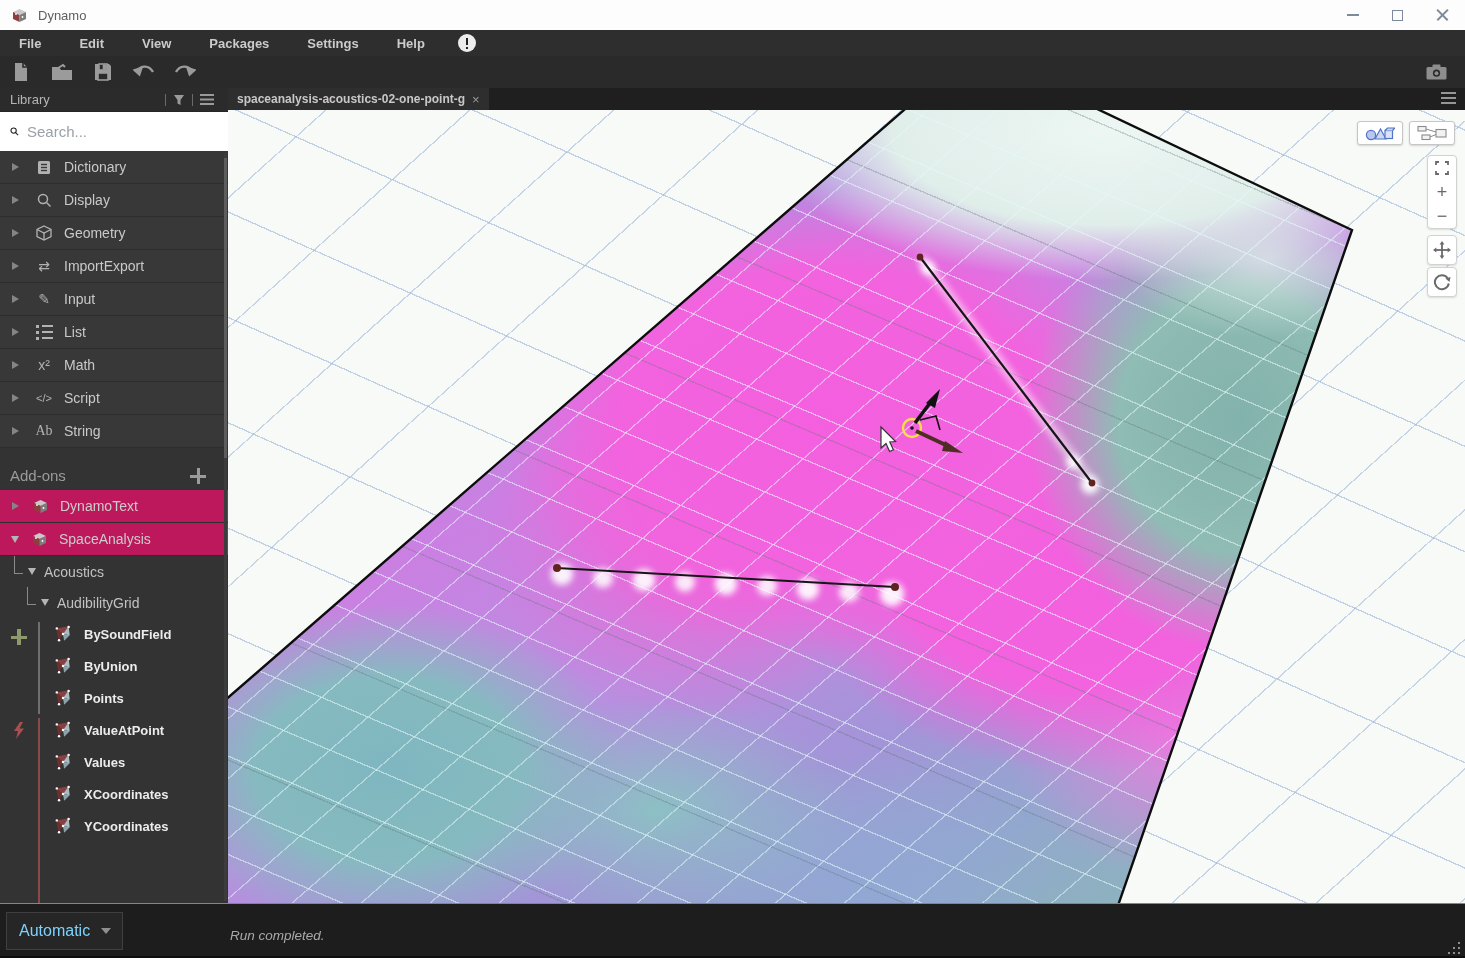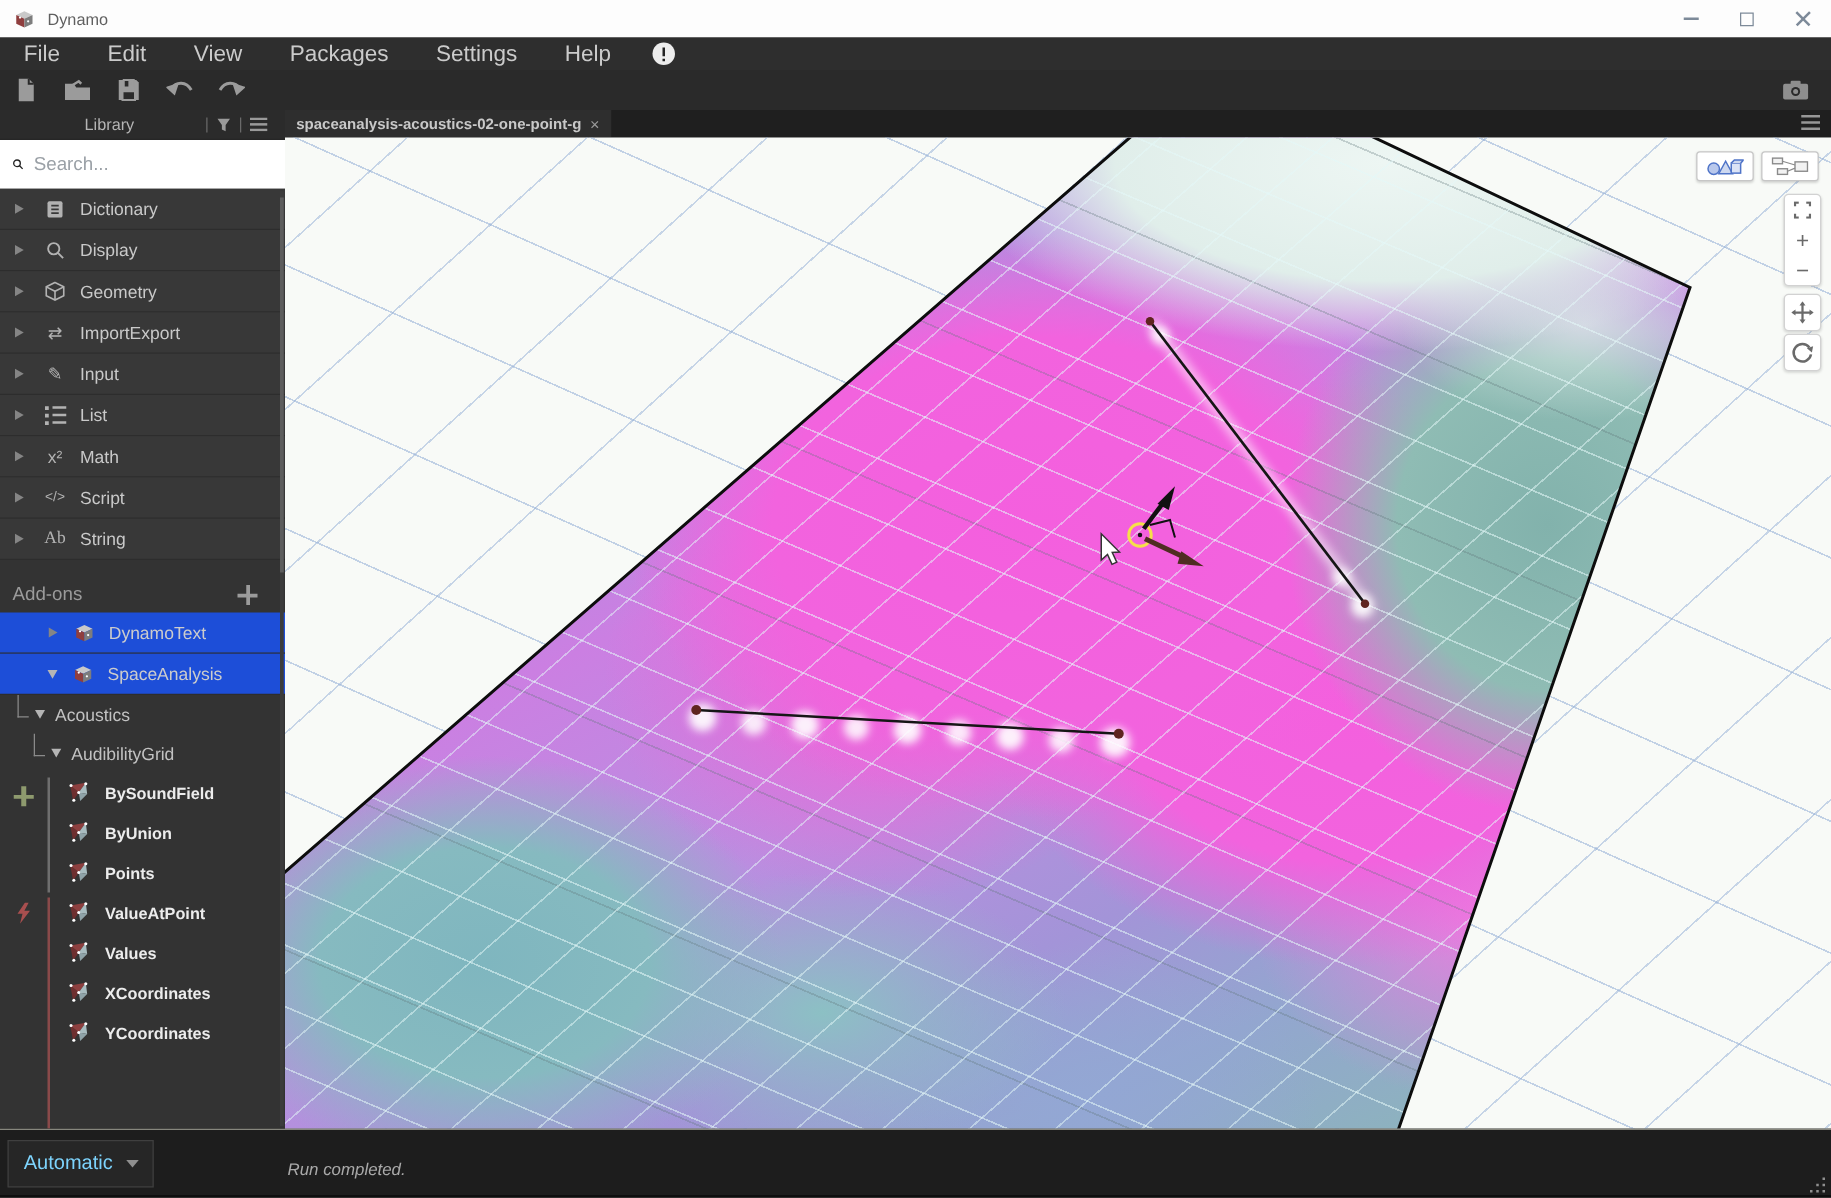--- a/index.html
+++ b/index.html
@@ -14,34 +14,34 @@
   .win-btn{width:45px;height:30px;display:flex;align-items:center;justify-content:center;}
   .min-glyph{width:12px;height:2px;background:#7d8a99;}
   .max-glyph{width:11px;height:11px;border:1.5px solid #7d8a99;}
   .close-glyph{position:relative;width:13px;height:13px;}
   .close-glyph:before,.close-glyph:after{content:"";position:absolute;left:-1px;top:5.5px;width:15px;height:1.6px;background:#7d8a99;}
   .close-glyph:before{transform:rotate(45deg);}
   .close-glyph:after{transform:rotate(-45deg);}
 
   
   #menubar{position:absolute;left:0;top:30px;width:1465px;height:26px;background:#2e2e2e;display:flex;align-items:center;}
-  .menu-item{color:#cbcbcb;font-size:18px;padding:1px 19px;height:26px;display:flex;align-items:center;cursor:default;}
+  .menu-item{color:#cbcbcb;font-size:13px;padding:1px 19px;height:26px;display:flex;align-items:center;cursor:default;font-weight:bold;}
   #notif-icon{width:18px;height:18px;border-radius:50%;background:#ededed;margin-left:14px;position:relative;}
   #notif-icon .bar{position:absolute;left:8px;top:3.5px;width:2.6px;height:7px;background:#222;}
   #notif-icon .dot{position:absolute;left:8px;top:12.5px;width:2.6px;height:2.6px;background:#222;}
 
   
   #toolbar{position:absolute;left:0;top:56px;width:1465px;height:32px;background:#2a2a2a;display:flex;align-items:center;}
   .tool-btn{width:41px;height:32px;display:flex;align-items:center;justify-content:center;}
   .tool-btn svg{stroke:#9b9b9b;fill:none;stroke-width:1.6;}
   #camera-btn{position:absolute;right:12px;top:0;width:34px;height:32px;display:flex;align-items:center;justify-content:center;}
 
   
   #library{position:absolute;left:0;top:88px;width:228px;height:815px;background:#333;overflow:hidden;}
-  #lib-header{height:24px;background:#2b2b2b;display:flex;align-items:center;border-bottom:1px solid #262626;text-align:center;}
+  #lib-header{height:24px;background:#2b2b2b;display:flex;align-items:center;border-bottom:1px solid #262626;}
   #lib-title{color:#b5b5b5;font-size:13px;margin-left:10px;flex:1;}
   .lib-h-icons{display:flex;align-items:center;gap:7px;margin-right:14px;}
   .vbar{width:1px;height:12px;background:#6a6a6a;}
   #search-row{height:39px;background:#fff;display:flex;align-items:center;}
   #search-input{border:none;outline:none;font-size:15px;color:#444;flex:1;margin-left:6px;}
   #search-input::placeholder{color:#9aa0a6;}
   .cat-row{height:33px;background:#383838;border-bottom:1px solid #2d2d2d;display:flex;align-items:center;}
   .tri-r{width:0;height:0;border-left:7px solid #858585;border-top:4.5px solid transparent;border-bottom:4.5px solid transparent;margin-left:12px;}
   .tri-d{width:0;height:0;border-top:7px solid #b5b5b5;border-left:4.5px solid transparent;border-right:4.5px solid transparent;margin-left:10px;}
   .cat-icon{width:22px;margin-left:14px;display:flex;justify-content:center;color:#b2b2b2;font-size:14px;}
@@ -50,21 +50,21 @@
   .glyph-icon{font-size:14px;color:#b2b2b2;letter-spacing:0;}
   .list-glyph{display:flex;flex-direction:column;gap:3px;}
   .list-glyph .row{display:flex;align-items:center;gap:3px;}
   .list-glyph .d{width:3px;height:3px;background:#b2b2b2;}
   .list-glyph .l{width:11px;height:2px;background:#b2b2b2;}
   #addons-header{height:42px;display:flex;align-items:flex-end;padding-bottom:6px;}
   #addons-title{color:#9b9b9b;font-size:15px;margin-left:10px;flex:1;}
   #addons-plus{position:relative;width:16px;height:16px;margin-right:22px;}
   #addons-plus:before{content:"";position:absolute;left:0;top:7px;width:16px;height:2.5px;background:#9b9b9b;}
   #addons-plus:after{content:"";position:absolute;left:7px;top:0;width:2.5px;height:16px;background:#9b9b9b;}
-  .pkg-row{height:33px;background:#1d4ed8;border-bottom:1px solid #2d2d2d;display:flex;align-items:center;padding-left:27px;}
+  .pkg-row{height:33px;background:#be185d;border-bottom:1px solid #2d2d2d;display:flex;align-items:center;}
   .pkg-icon{width:17px;height:17px;margin-left:13px;}
   .pkg-label{color:#cccccc;font-size:14px;margin-left:11px;}
   .tree-row{height:31px;display:flex;align-items:center;position:relative;}
   .ell{border-left:1.5px solid #8a8a8a;border-bottom:1.5px solid #8a8a8a;width:9px;height:18px;margin-top:-14px;}
   .tree-label{color:#c2c2c2;font-size:14px;margin-left:8px;}
   .node-row{height:32px;display:flex;align-items:center;}
   .node-icon{width:18px;height:18px;margin-left:54px;}
   .node-label{color:#ececec;font-size:13px;font-weight:bold;margin-left:12px;}
   #create-line{position:absolute;left:38px;top:534px;width:2px;height:92px;background:#6f6f6f;}
   #action-line{position:absolute;left:38px;top:630px;width:2px;height:185px;background:#8a4a4a;}

